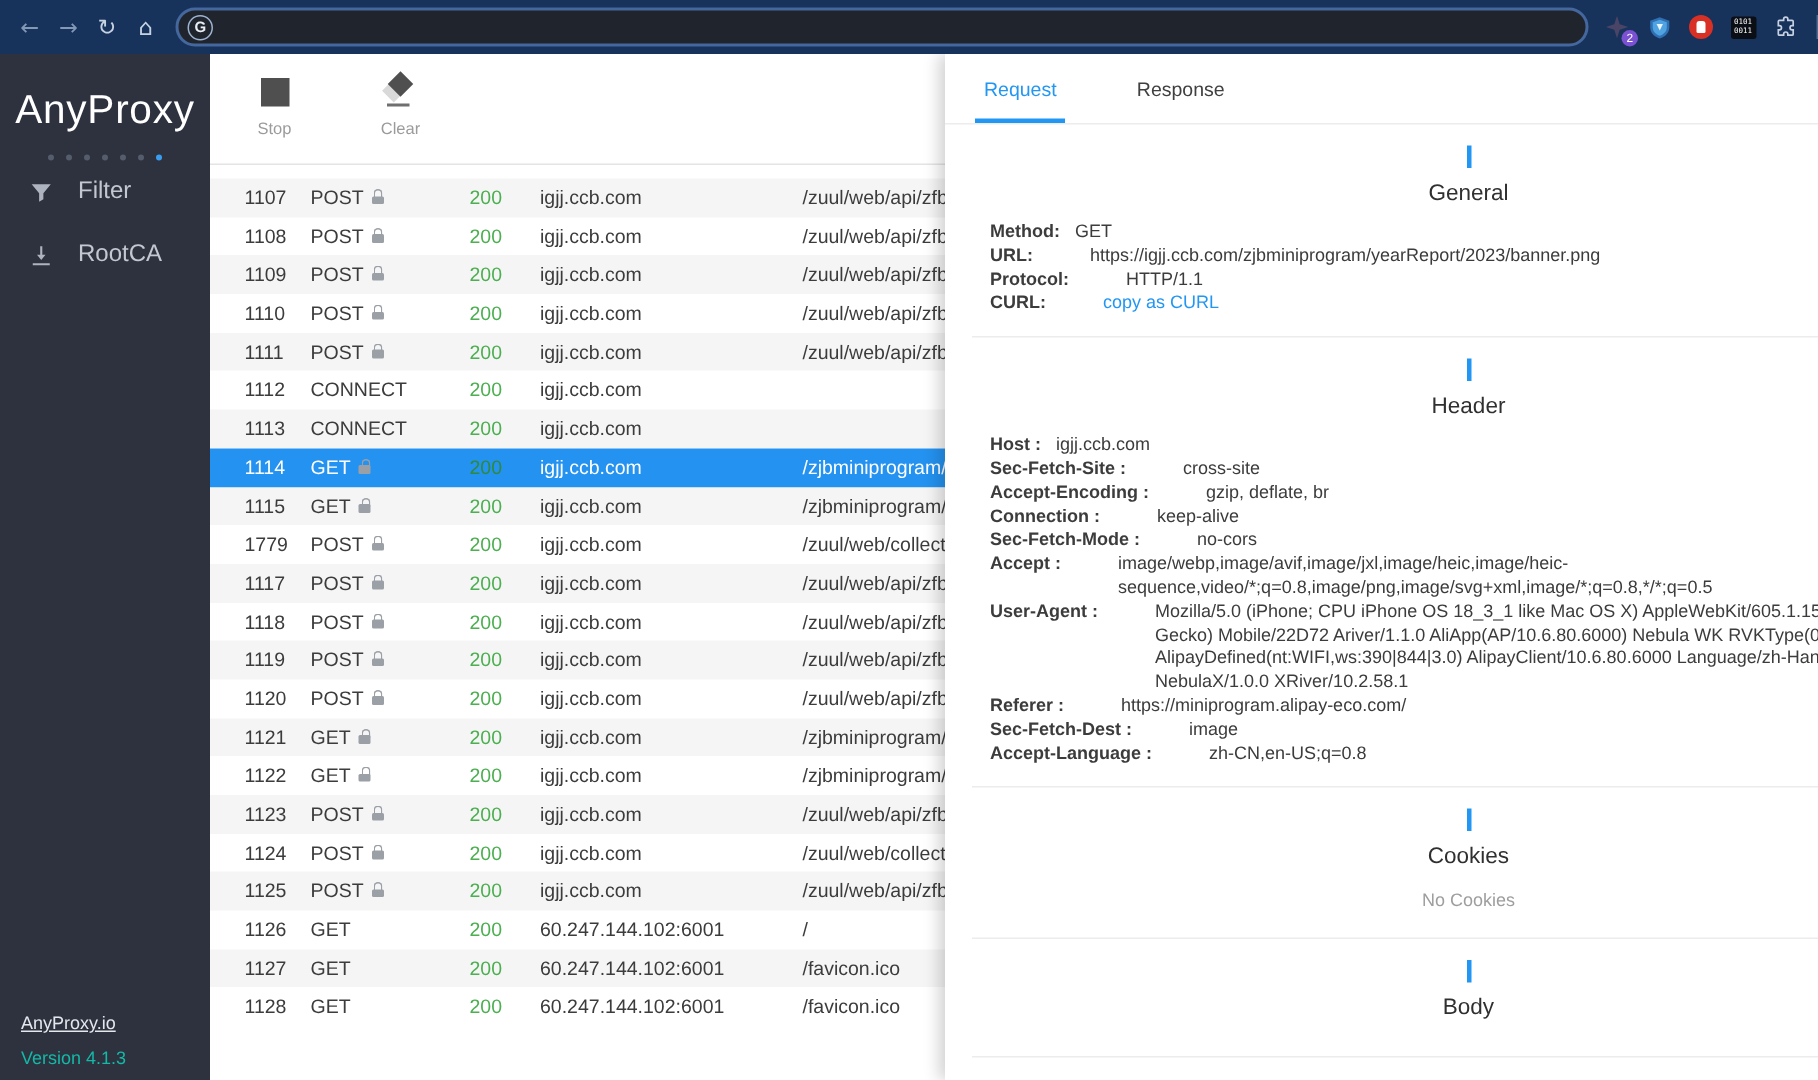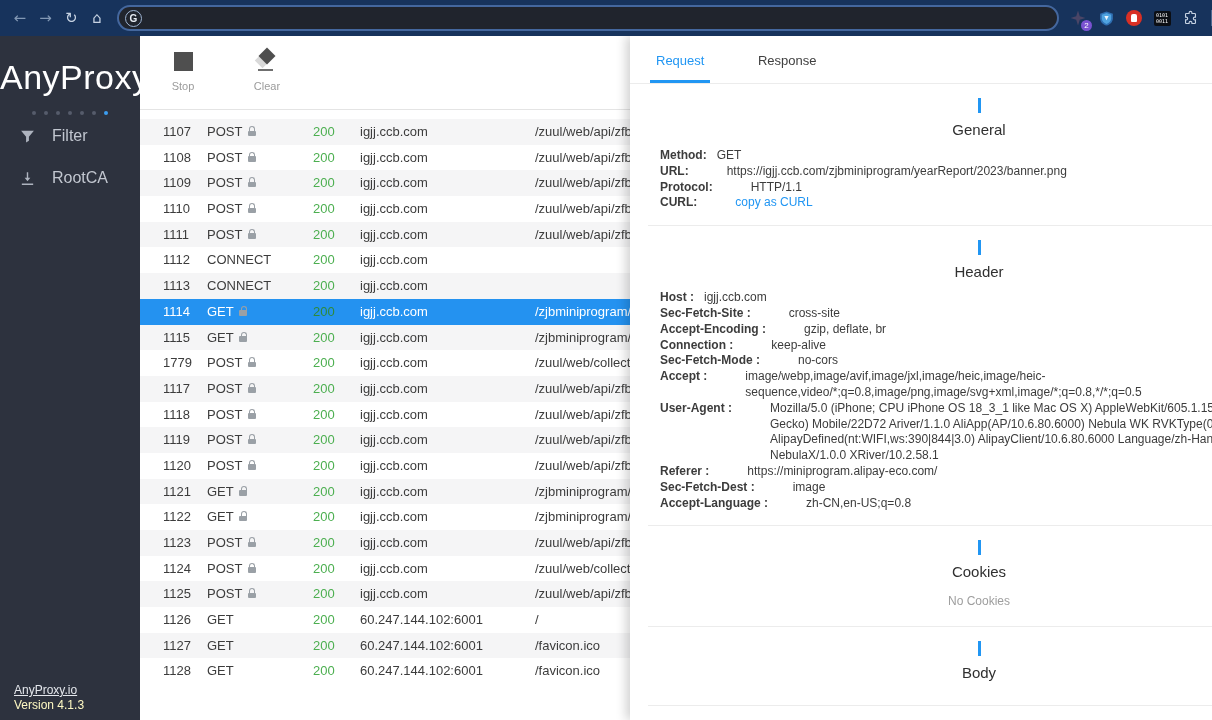--- a/index.html
+++ b/index.html
@@ -32,31 +32,31 @@
   .ext-red { width:16px; height:16px; border-radius:50%; background:#d93025; position:relative; }
   .ext-red::after { content:""; position:absolute; left:5px; top:3.5px; width:6px; height:8px;
     background:#fff; border-radius:2px 2px 1px 1px; }
   .ext-bin { width:17px; height:15px; background:#0b0e14; border-radius:2px; color:#fff;
     font-family:"DejaVu Sans Mono",monospace; font-size:5px; line-height:6px; text-align:center;
     padding-top:1.5px; }
   .ext-divider { width:1px; height:16px; background:#4e6florida; background:#4e6a92; margin-left:2px; }
 
   
   .sidebar { position:absolute; left:0; top:36px; width:140px; height:684px; background:#2d323e; z-index:40; }
-  .logo { color:#fff; font-size:34px; font-weight:400; text-align:center; margin-top:22px; letter-spacing:0.5px; }
+  .logo { color:#fff; font-size:27px; font-weight:400; text-align:center; margin-top:22px; letter-spacing:0.5px; }
   .logo-dots { display:flex; justify-content:center; gap:8px; margin-top:14px; }
   .logo-dots i { width:4px; height:4px; border-radius:50%; background:#555c6b; }
   .logo-dots i.lit { background:#3b9df0; }
   .side-item { display:flex; align-items:center; gap:16px; padding:12px 0 12px 19px;
     color:#c2c7d0; font-size:16px; cursor:pointer; }
   .side-item:first-of-type { margin-top:42px; }
   .side-item svg { width:17px; height:17px; fill:#aeb4bf; }
   .side-footer { position:absolute; left:14px; bottom:8px; }
   .side-link { color:#e4e7ec; font-size:12px; text-decoration:underline; cursor:pointer; display:inline-block; }
-  .side-version { color:#fef9c3; font-size:12px; margin-top:0; }
+  .side-version { color:#14b8a6; font-size:12px; margin-top:7px; }
 
   
   .main { position:absolute; left:140px; top:36px; width:1072px; height:684px; background:#fff; overflow:hidden; }
   .toolbar { height:74px; display:flex; align-items:flex-start; padding-left:14px;
     border-bottom:1px solid #e4e4e4; }
   .tool-btn { width:58px; margin-top:14px; display:flex; flex-direction:column; align-items:center;
     gap:9px; cursor:pointer; }
   .tool-btn + .tool-btn { margin-left:26px;text-align:center; }
   .tool-label { color:#9b9b9b; font-size:11px; }
   .icon-stop { width:19px; height:19px; background:#4f4f4f; margin-top:2px; }

